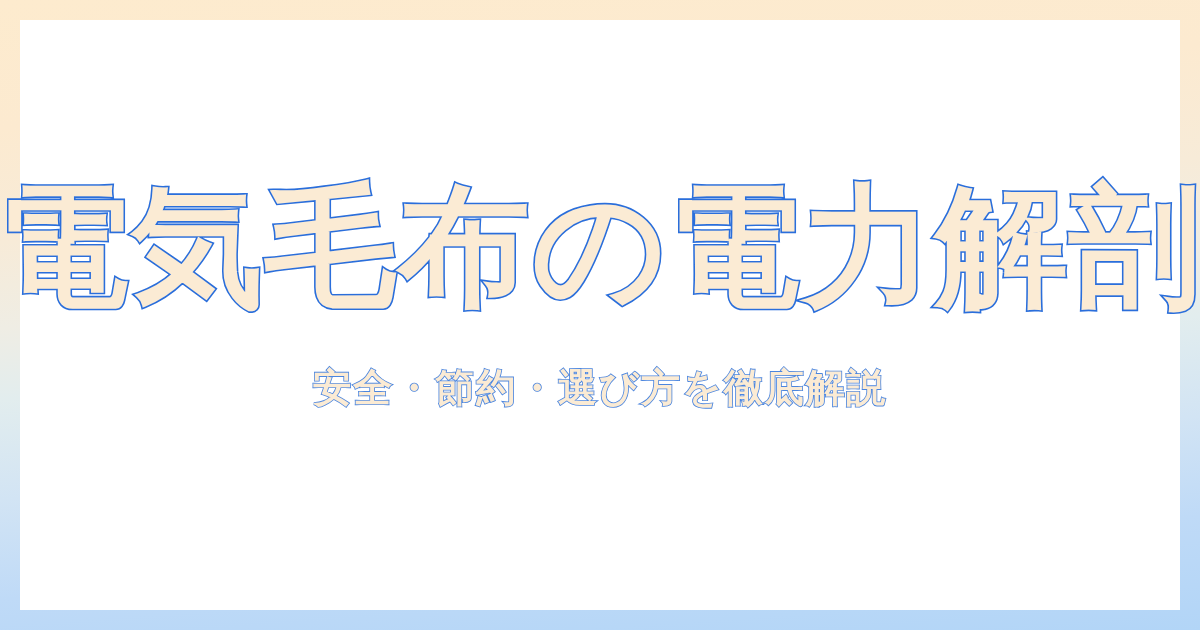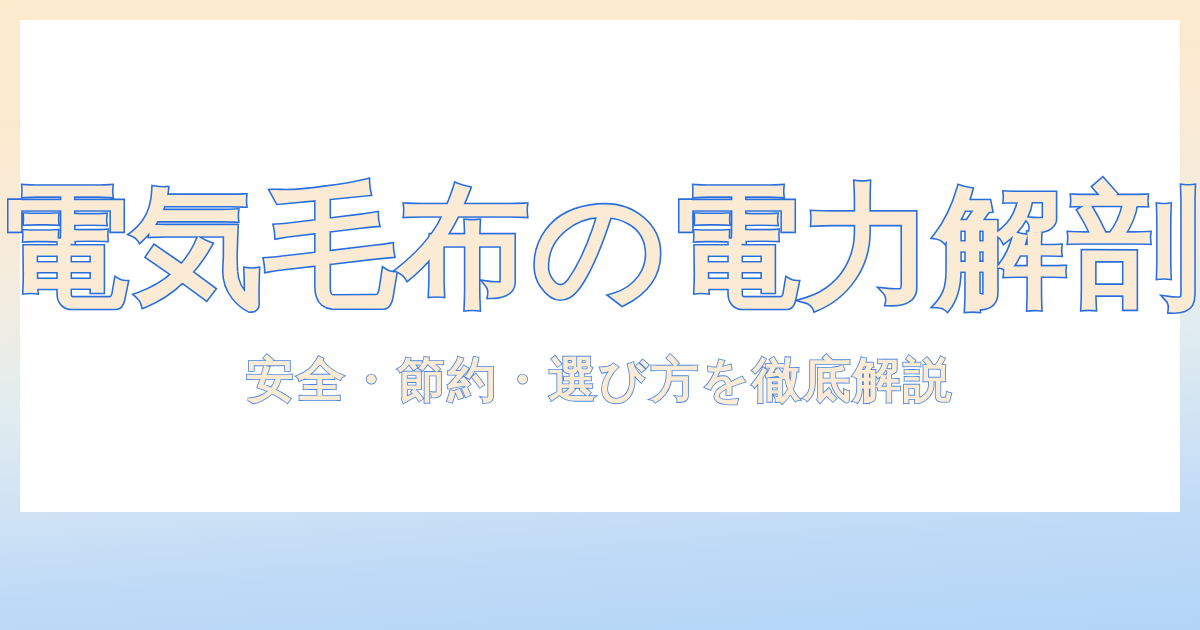--- a/index.html
+++ b/index.html
@@ -31,21 +31,21 @@
         #BFDAF7 84%,
         #B2D5F7 100%);
   }
 
   
   #inner-card {
     position: absolute;
     left: 20px;
     top: 20px;
     width: 1160px;
-    height: 492px;
+    height: 590px;
     background: #FFFFFF;
     box-sizing: border-box;
     display: flex;
     flex-direction: column;
     align-items: center;
     justify-content: flex-start;
   }
 
   
   .headline-block {
@@ -68,24 +68,24 @@
     letter-spacing: 0.012em;
     white-space: nowrap;
     color: #FBEBD4;
     -webkit-text-stroke: 3.2px #2A6EDB;
     paint-order: stroke fill;
     text-rendering: geometricPrecision;
   }
 
   
   #subtitle {
-    margin: 0;
+    margin: 14px;
     padding-top: 36px;
     font-family: "DejaVu Sans", "Liberation Sans", sans-serif;
-    font-size: 48px;
+    font-size: 39px;
     font-weight: 700;
     line-height: 1.1;
     letter-spacing: 0.05em;
     white-space: nowrap;
     color: #FBEBD4;
     -webkit-text-stroke: 1.7px #4C86DF;
     paint-order: stroke fill;
     text-rendering: geometricPrecision;
   }
 </style>

